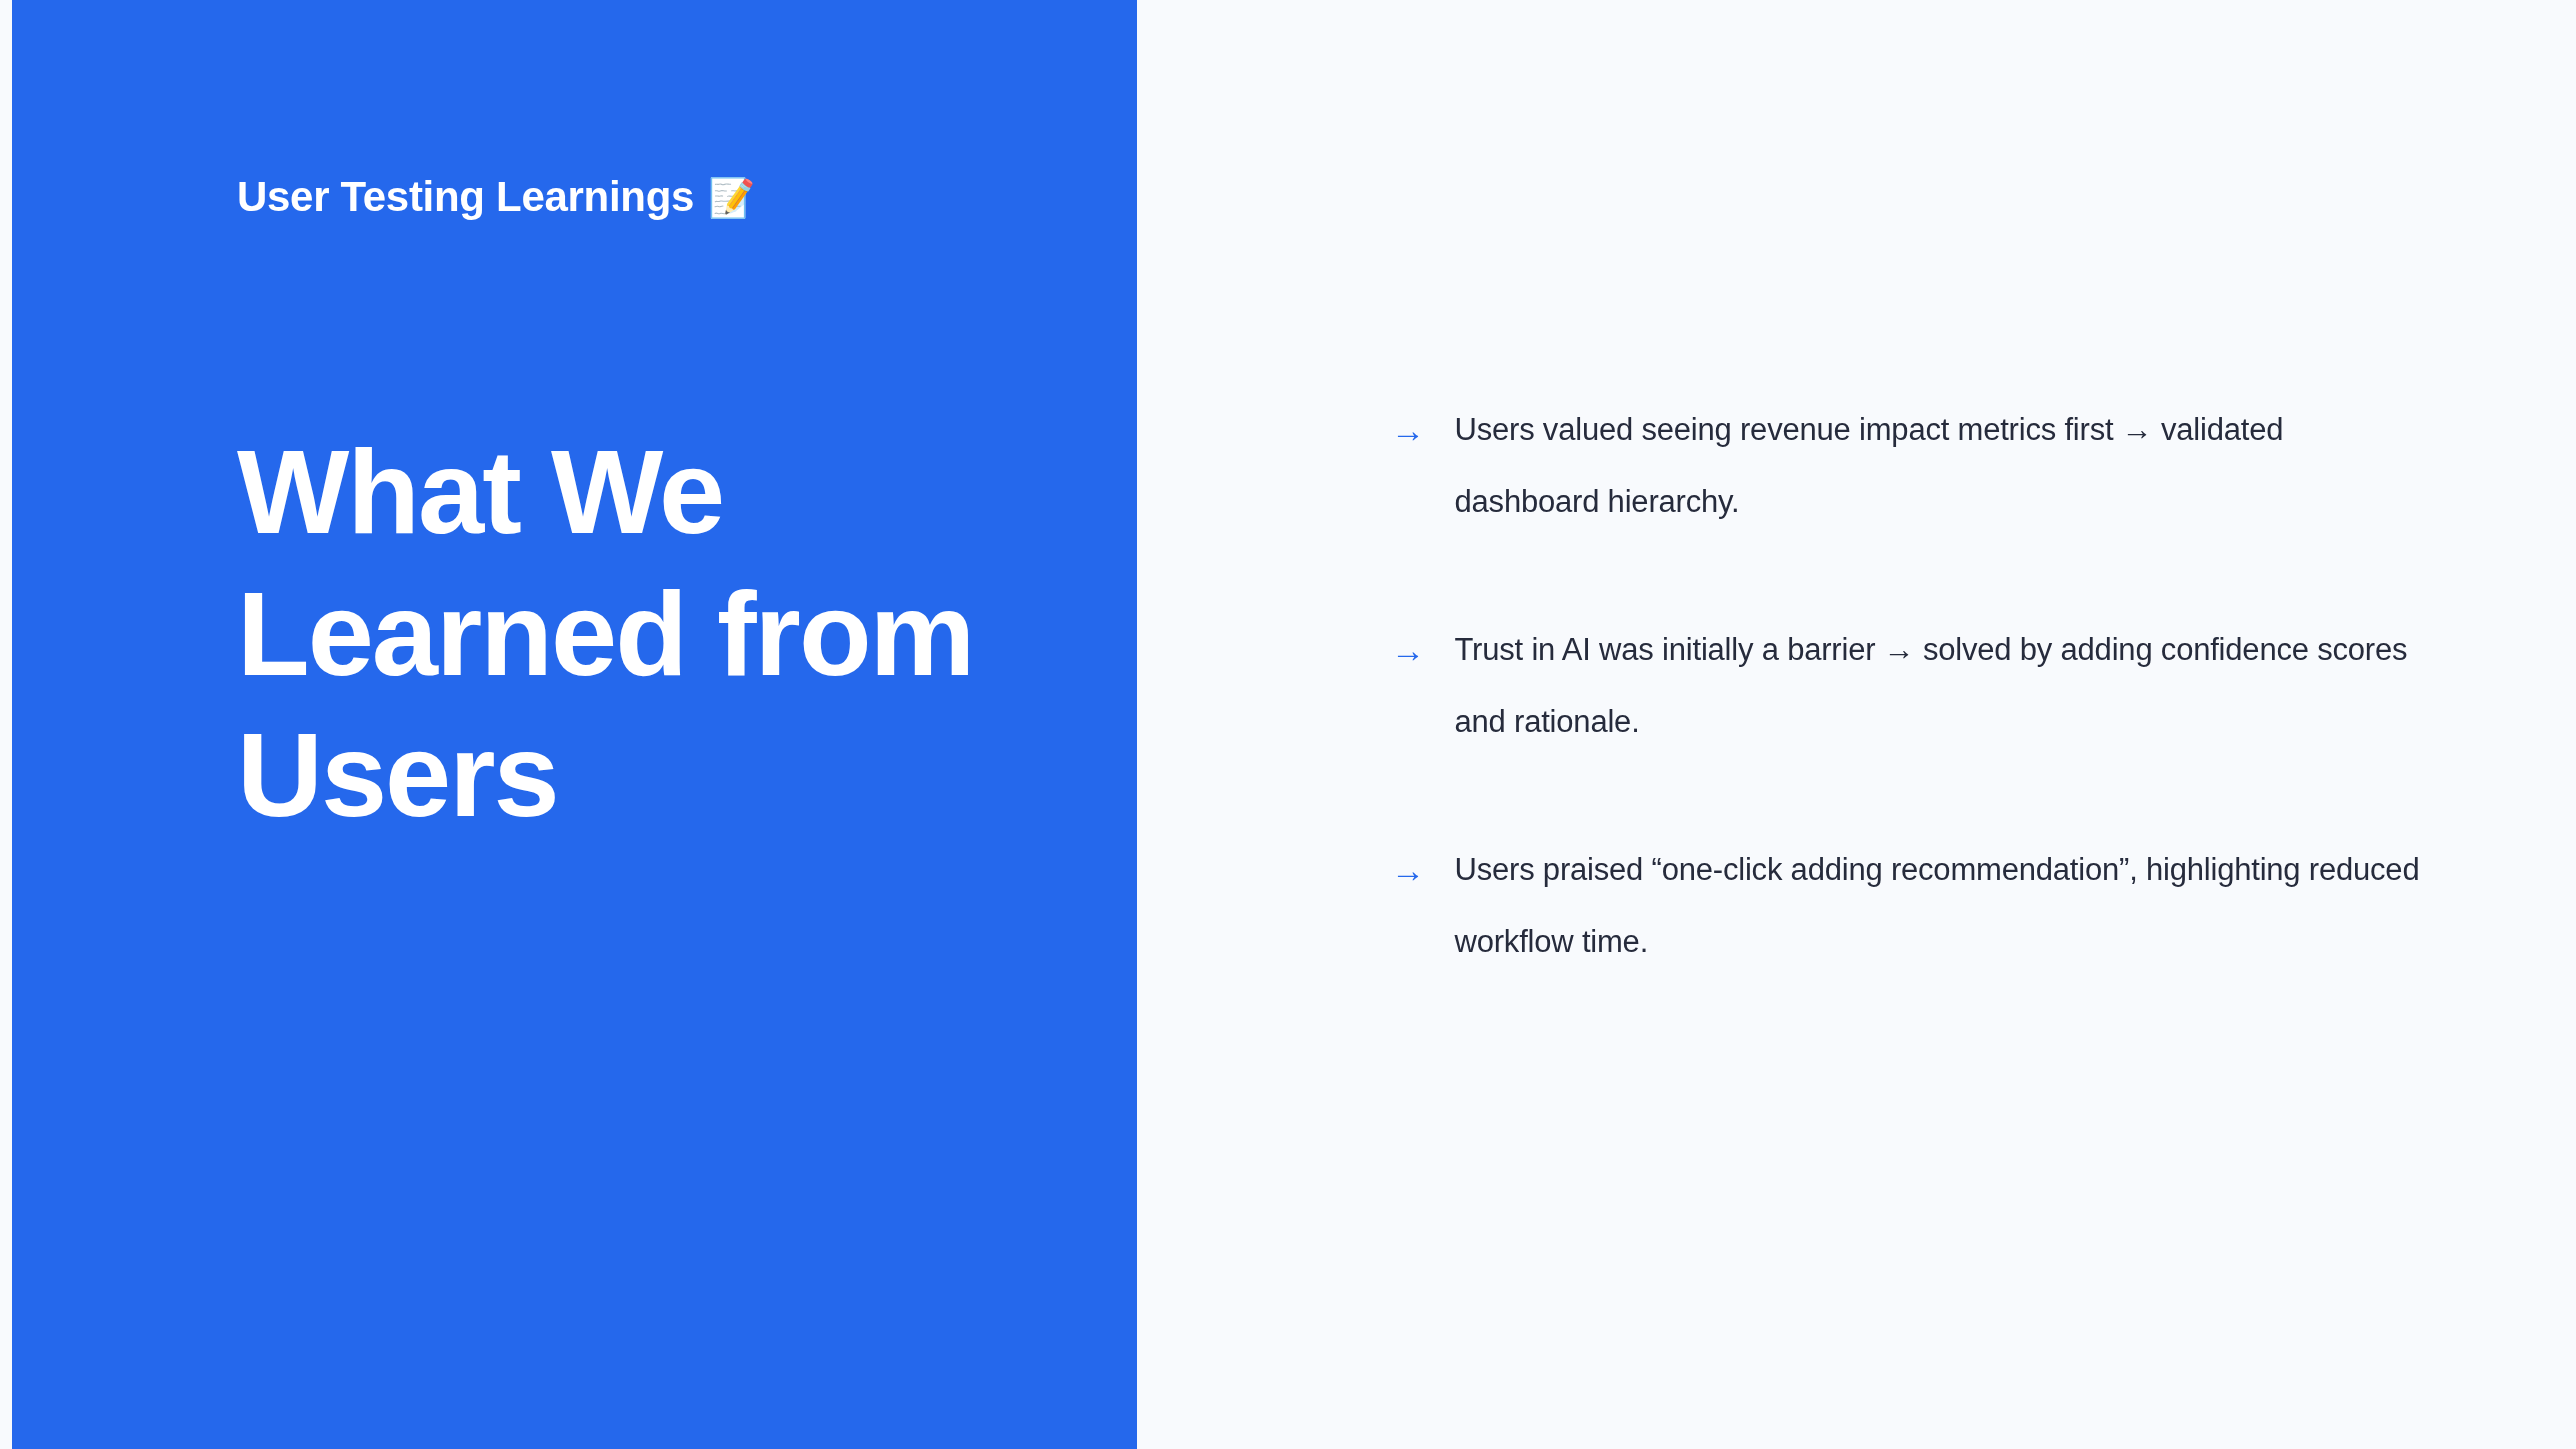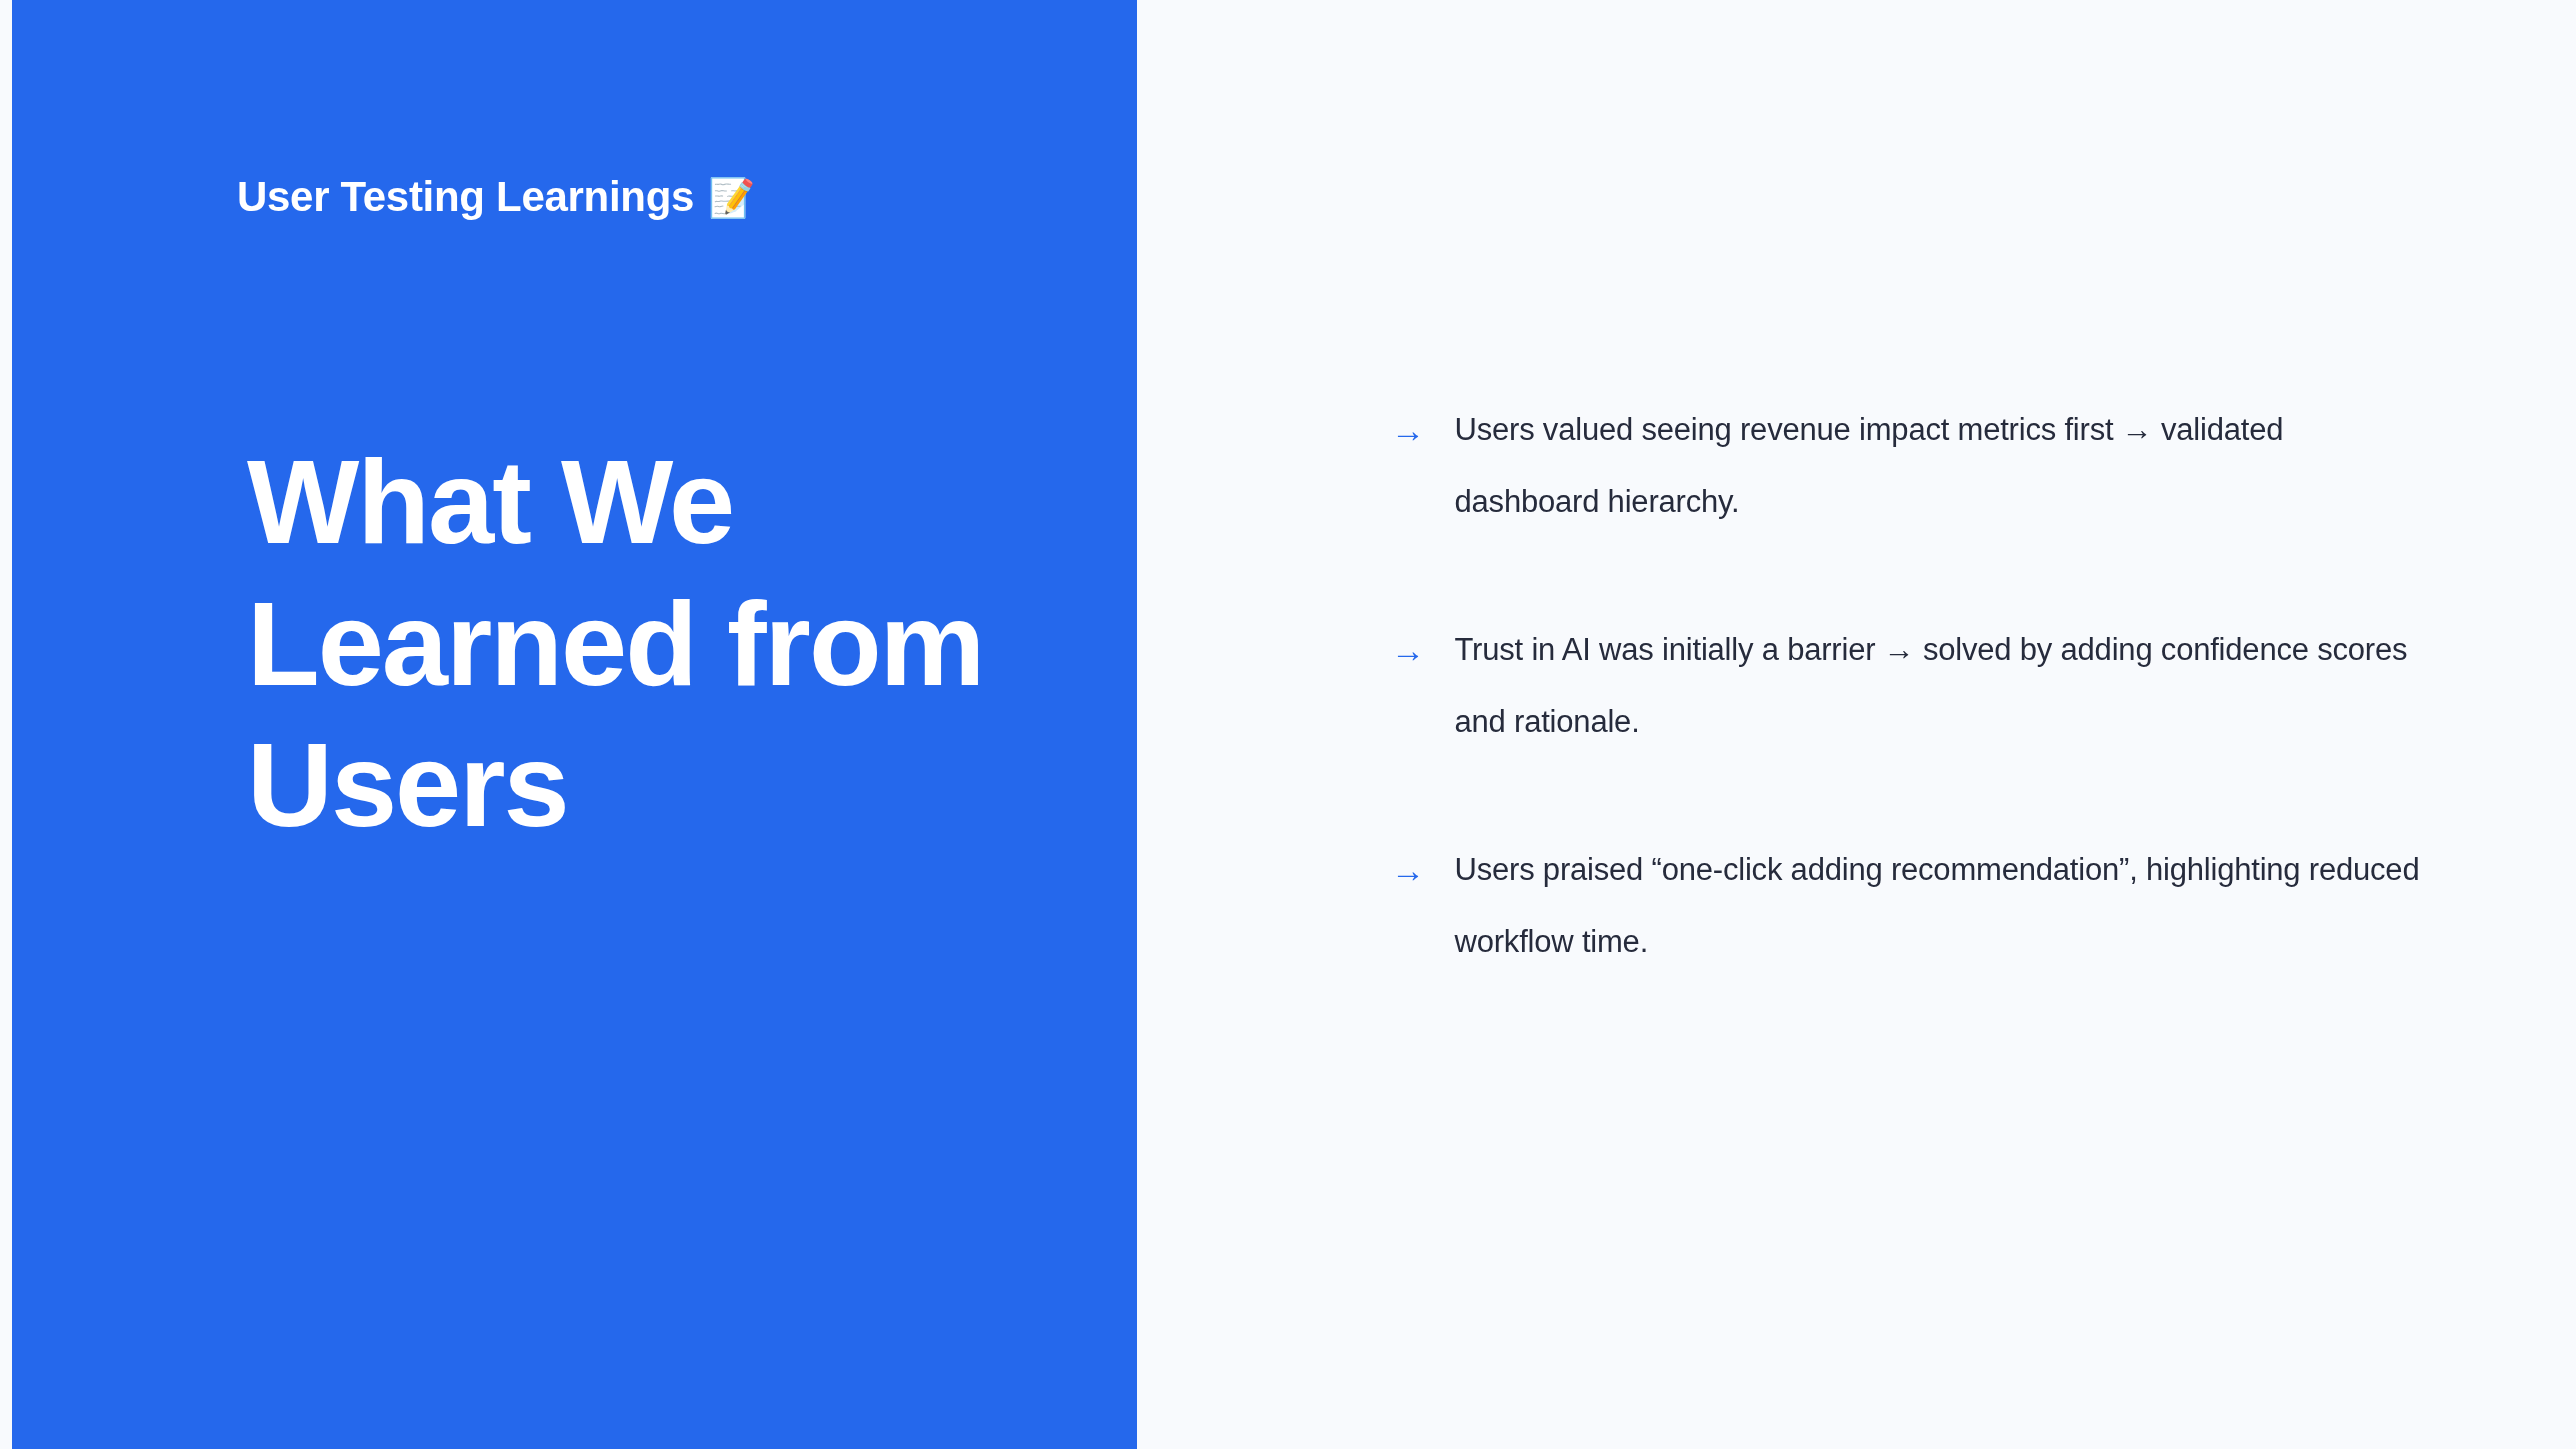--- a/index.html
+++ b/index.html
@@ -61,21 +61,21 @@
   .slide-title {
     position: absolute;
     left: 225px;
     top: 421px;
     width: 805px;
     font-size: 119px;
     font-weight: 700;
     line-height: 1.19;
     letter-spacing: -2px;
     color: #FFFFFF;
-    margin: 10px;
+    margin: 0;
   }
 
   
   .right-panel {
     position: relative;
     flex: 1 1 auto;
     height: 1449px;
     background: #F8FAFD;
     box-sizing: border-box;
   }

